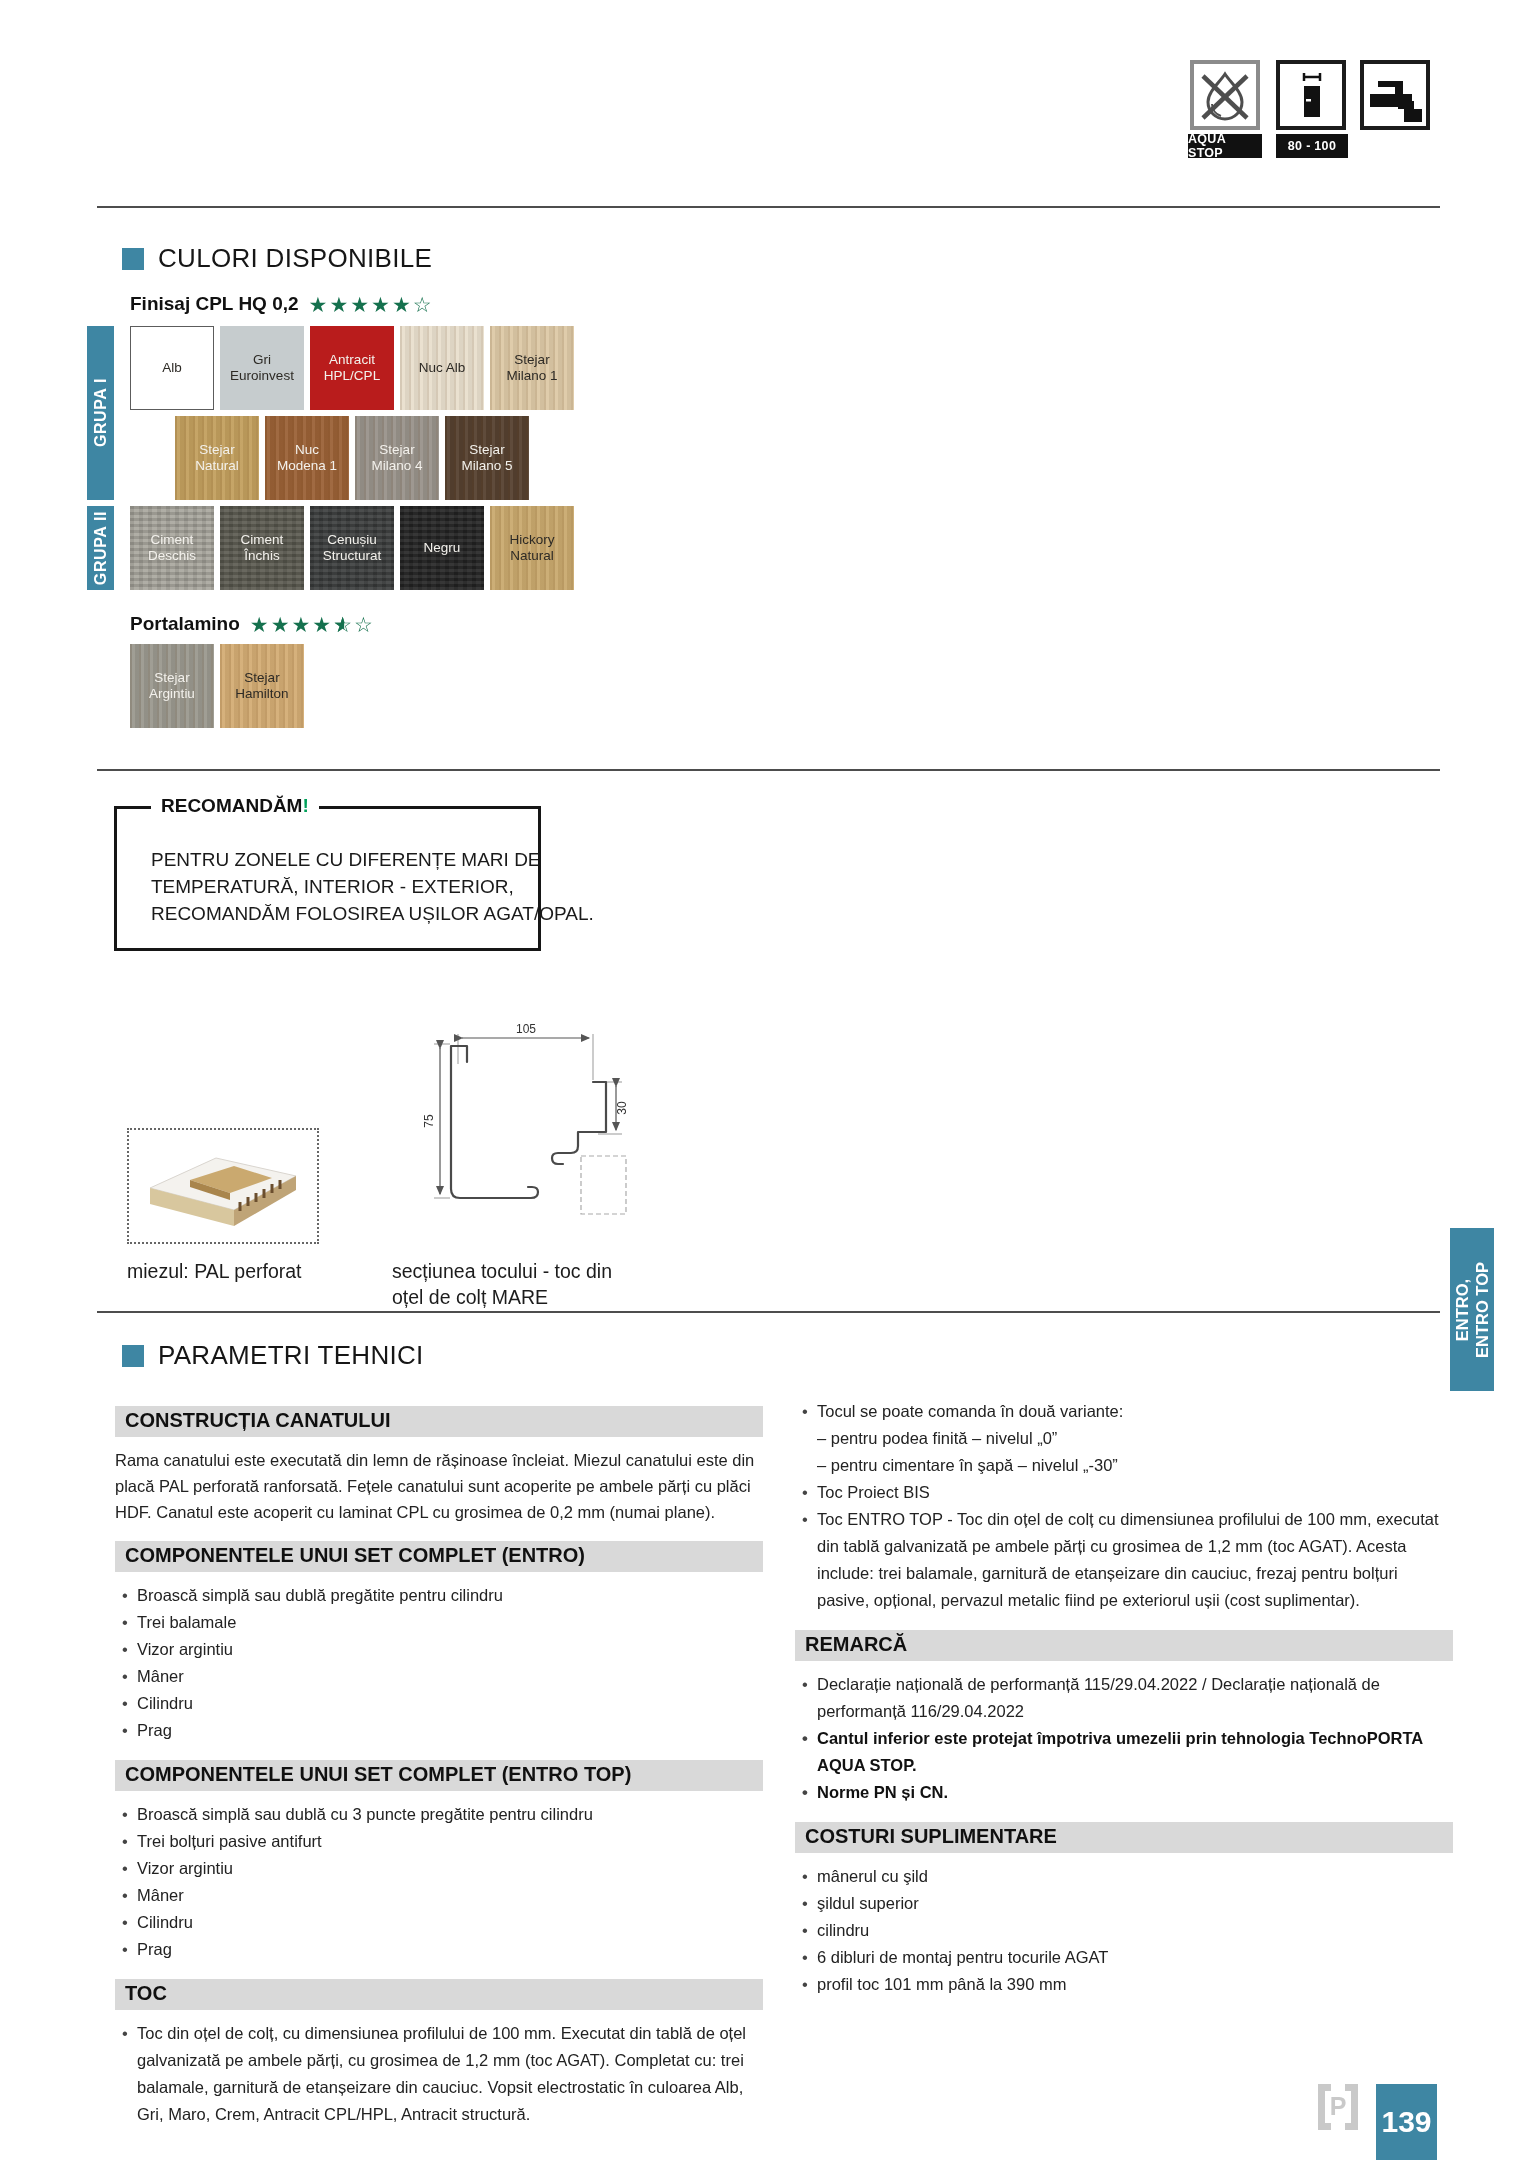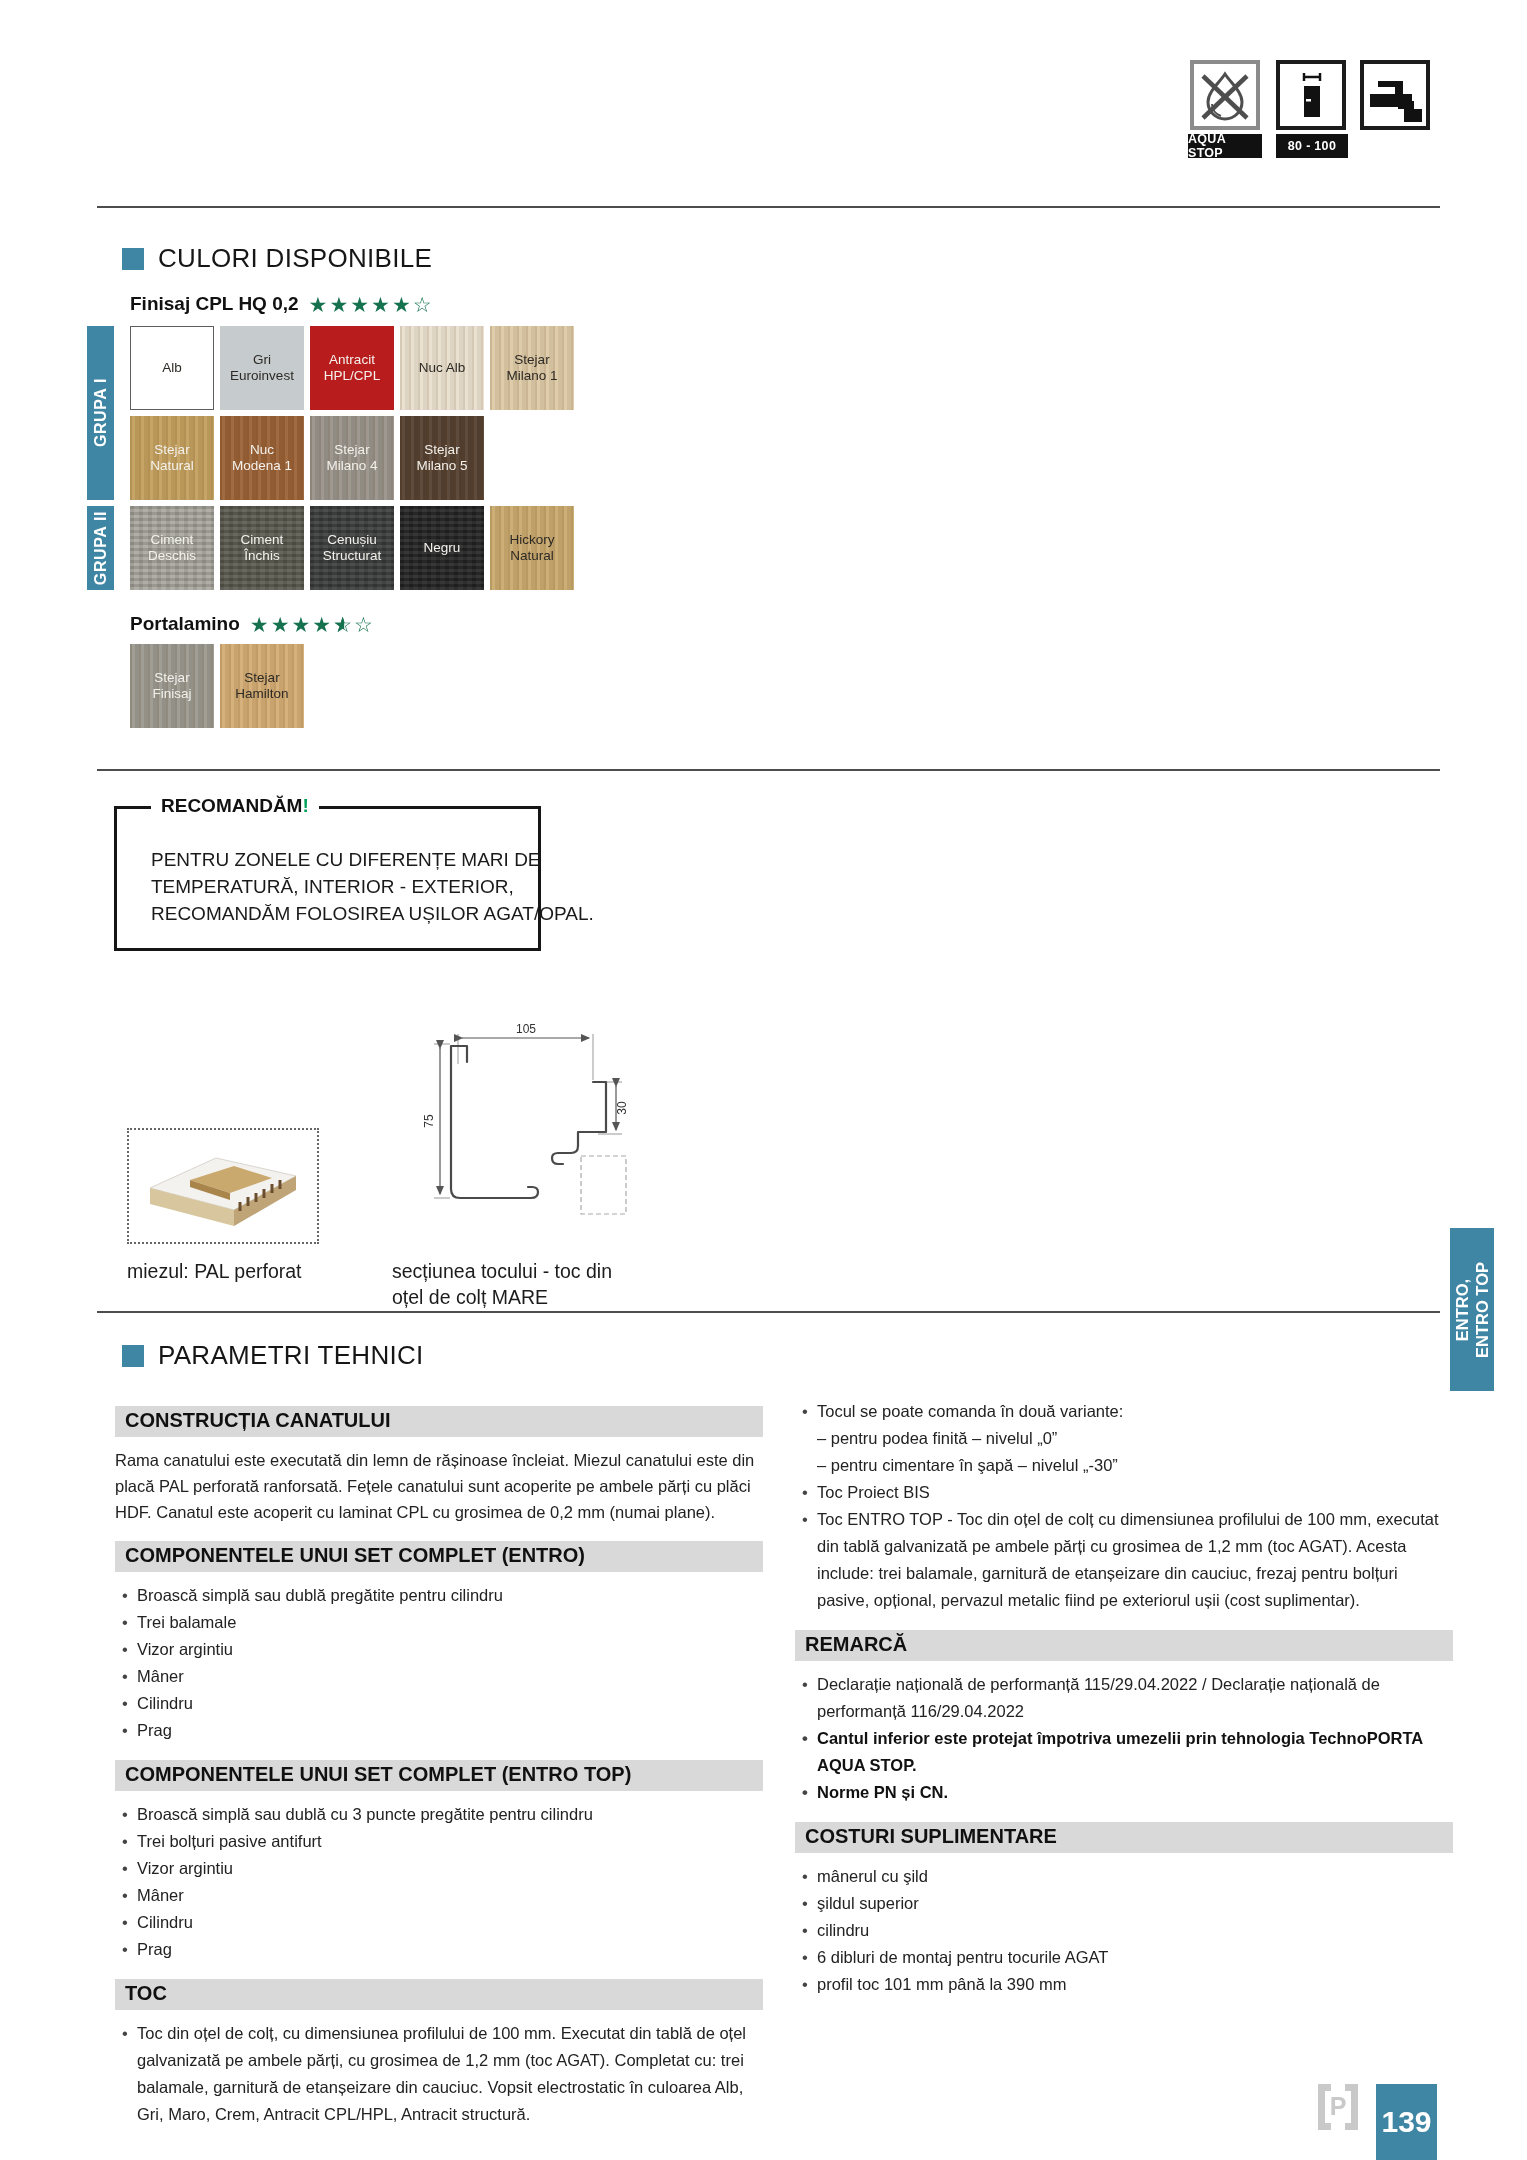--- a/index.html
+++ b/index.html
@@ -25,21 +25,21 @@
   .stars { font-size:21px; letter-spacing:2px; line-height:1; }
   .star-half { position:relative; display:inline-block; }
   .star-half .ov { position:absolute; left:0; top:0; clip-path:inset(0 47% 0 0); }
 
   
   .swatch-groups { position:absolute; left:87px; top:326px; }
   .group { display:flex; margin-bottom:6px; }
   .group-tab { width:27px; background:#3e86a3; margin-right:16px; display:flex; align-items:center; justify-content:center; }
   .group-tab span { writing-mode:vertical-rl; transform:rotate(180deg); color:#fff; font-weight:700; font-size:16px; letter-spacing:0.6px; white-space:nowrap; }
   .rows { display:flex; flex-direction:column; gap:6px; }
-  .srow { display:flex; gap:6px; }
+  .srow { display:flex; gap:6px;justify-content:center; }
   .swatch { width:84px; height:84px; display:flex; align-items:center; justify-content:center; text-align:center; padding:4px; }
   .swatch.bordered { border:1px solid #5c5c5c; }
   .swatch .swatch-label { font-size:13.5px; line-height:16px; }
   .grain-v { background-image:repeating-linear-gradient(90deg, rgba(70,40,12,0.12) 0 2px, rgba(255,255,255,0.06) 2px 5px, rgba(0,0,0,0.05) 5px 9px); }
   .grain-s { background-image:repeating-linear-gradient(0deg, rgba(255,255,255,0.06) 0 3px, rgba(0,0,0,0.10) 3px 6px), repeating-linear-gradient(90deg, rgba(0,0,0,0.08) 0 4px, rgba(255,255,255,0.03) 4px 9px); }
   .porta-row { position:absolute; left:130px; top:644px; display:flex; gap:6px; }
 
   
   .recommend { position:absolute; left:114px; top:806px; width:427px; height:145px; border:3px solid #161616; }
   .recommend .legend { position:absolute; top:-14px; left:34px; background:#fff; padding:0 10px; font-size:19px; font-weight:700; color:#111; }
@@ -188,21 +188,21 @@
       </div>
     </div>
 
   <div class="finish-row" style="left:130px; top:613px;">
     <span class="finish-name">Portalamino</span>
     <span class="stars" style="color: rgb(21, 113, 78);"><span>★</span><span>★</span><span>★</span><span>★</span><span class="star-half"><span class="ov">★</span><span>☆</span></span><span>☆</span></span>
   </div>
 
   <div class="porta-row">
       <div class="swatch grain-v" style="background-color: rgb(154, 152, 142);">
-        <span class="swatch-label" style="color: rgb(243, 241, 236);">Stejar Finisaj</span>
+        <span class="swatch-label" style="color: rgb(243, 241, 236);">Stejar Argintiu</span>
       </div>
       <div class="swatch grain-v" style="background-color: rgb(211, 172, 116);">
         <span class="swatch-label" style="color: rgb(45, 42, 37);">Stejar Hamilton</span>
       </div>
     </div>
 
   <div class="hr" style="top:769px;"></div>
 
   <div class="recommend">
     <div class="legend"><span>RECOMANDĂM</span><span class="ex">!</span></div>

